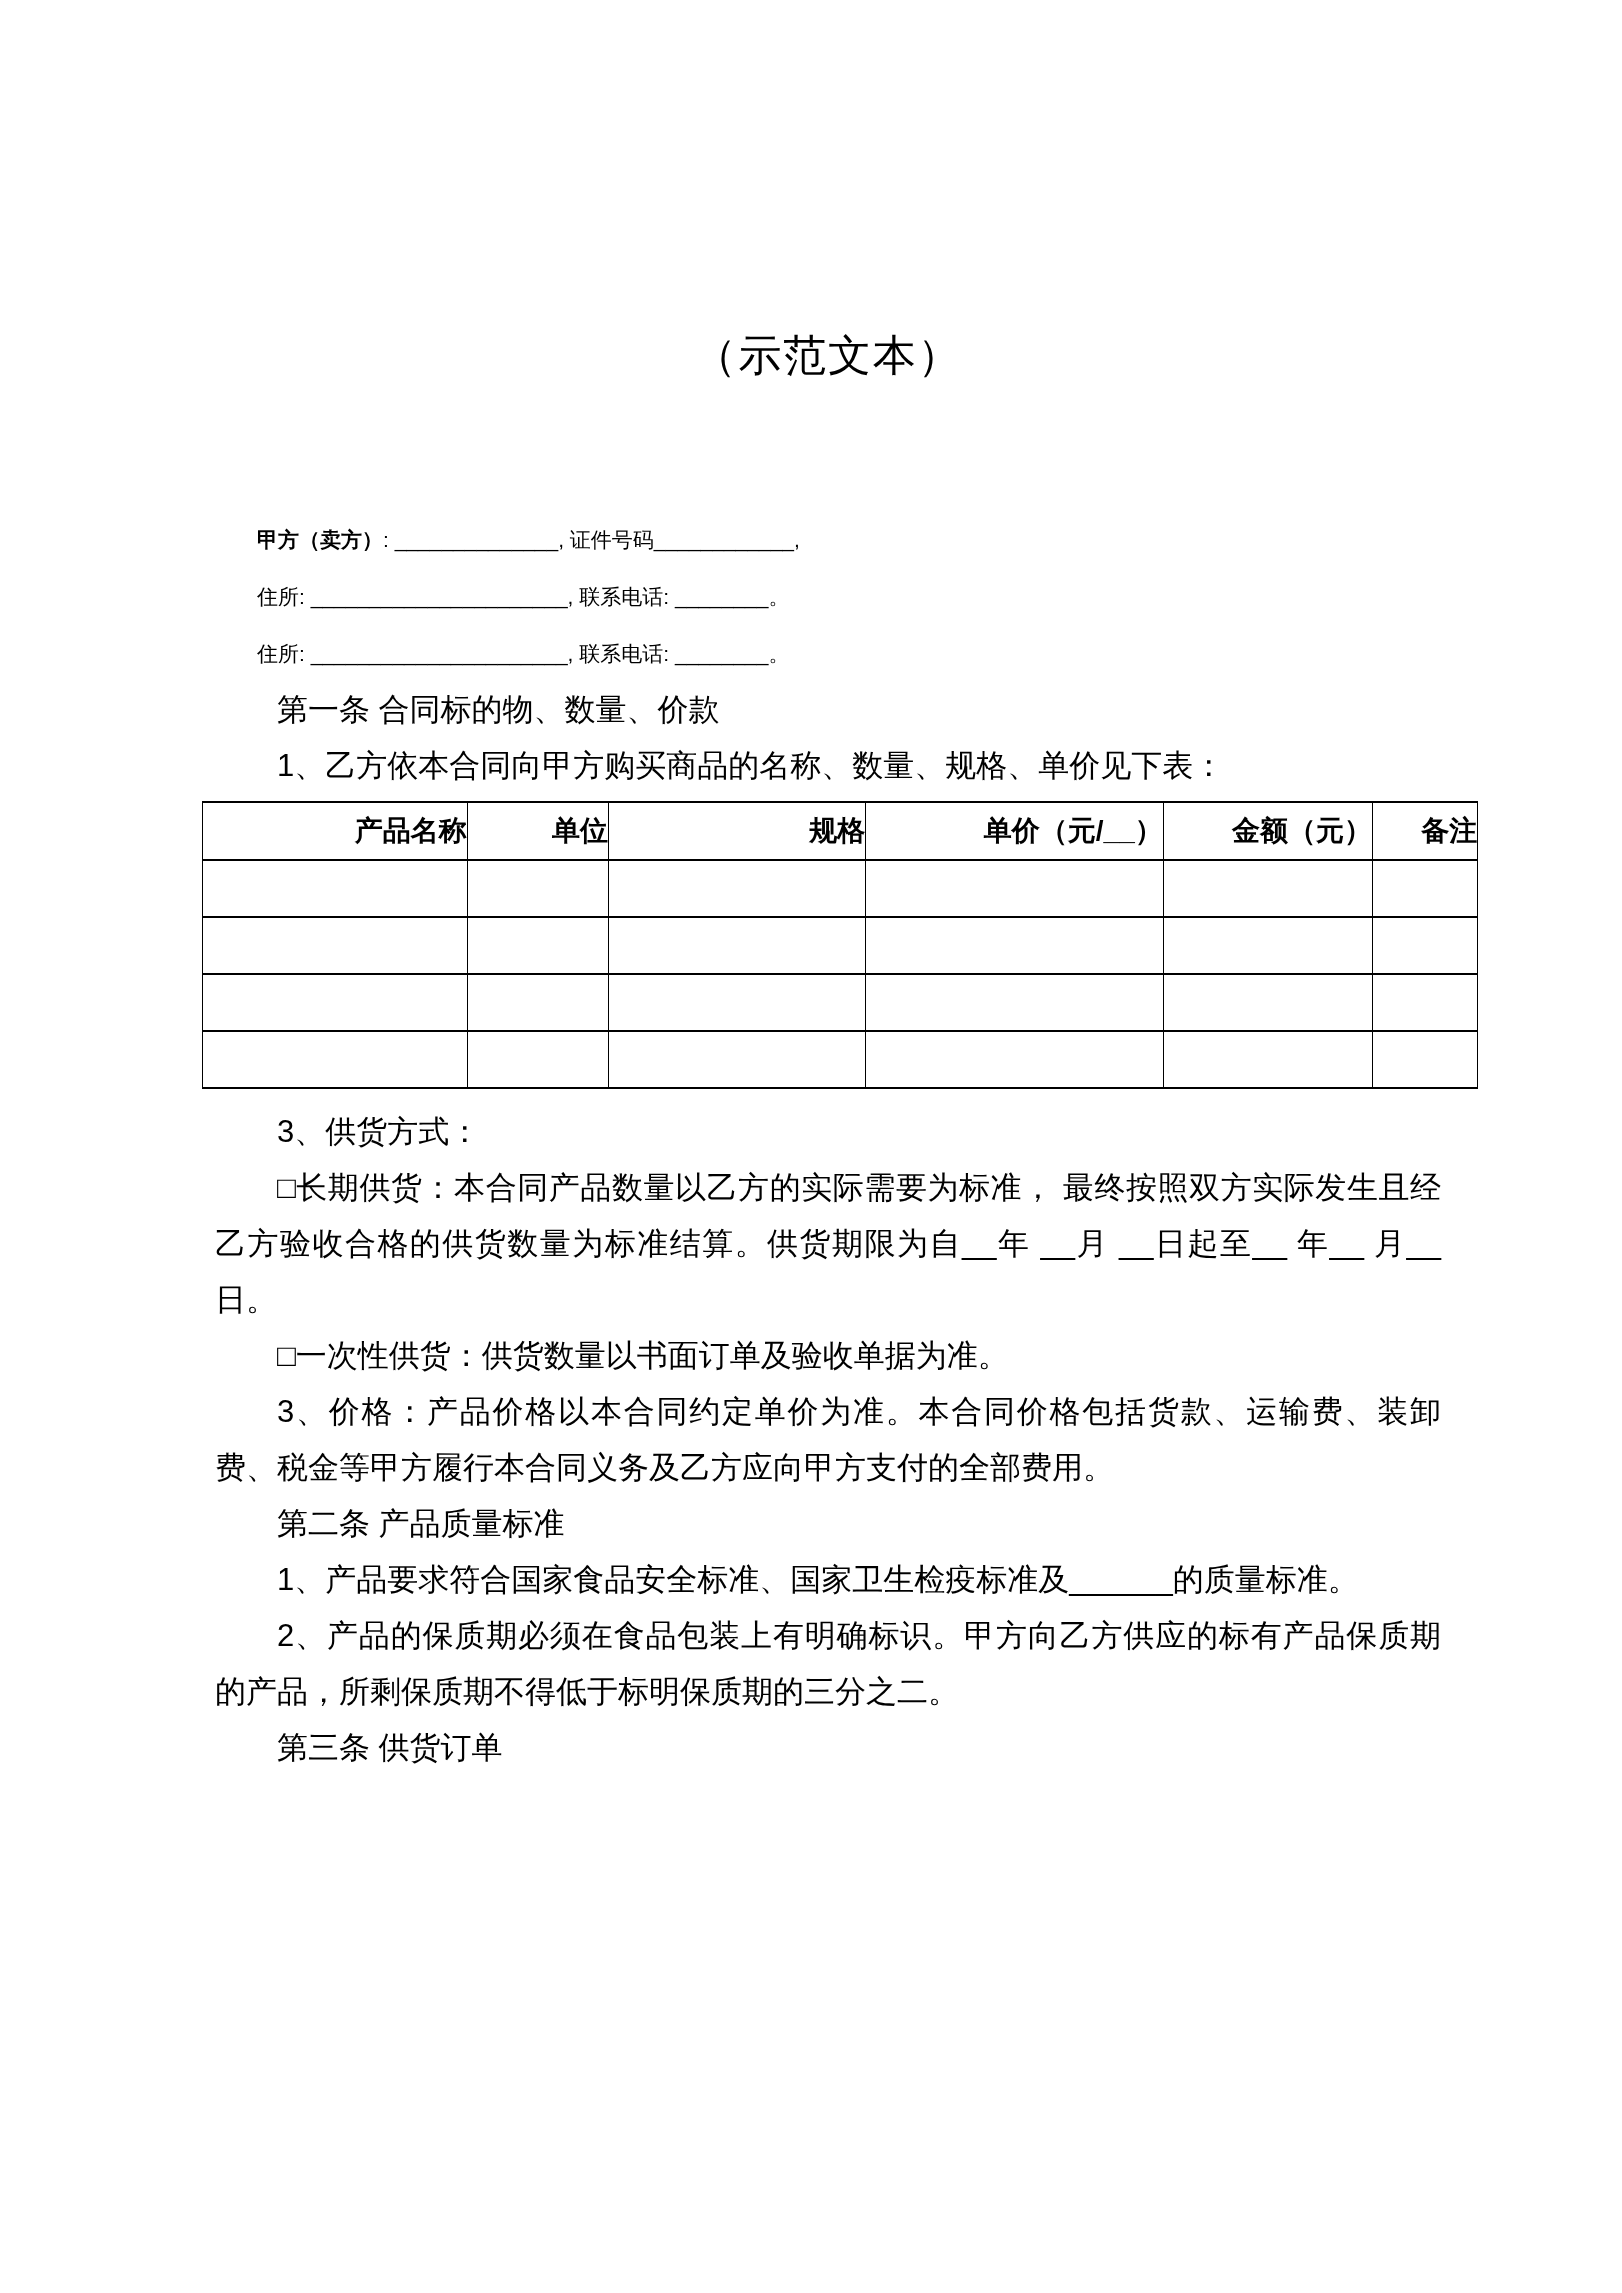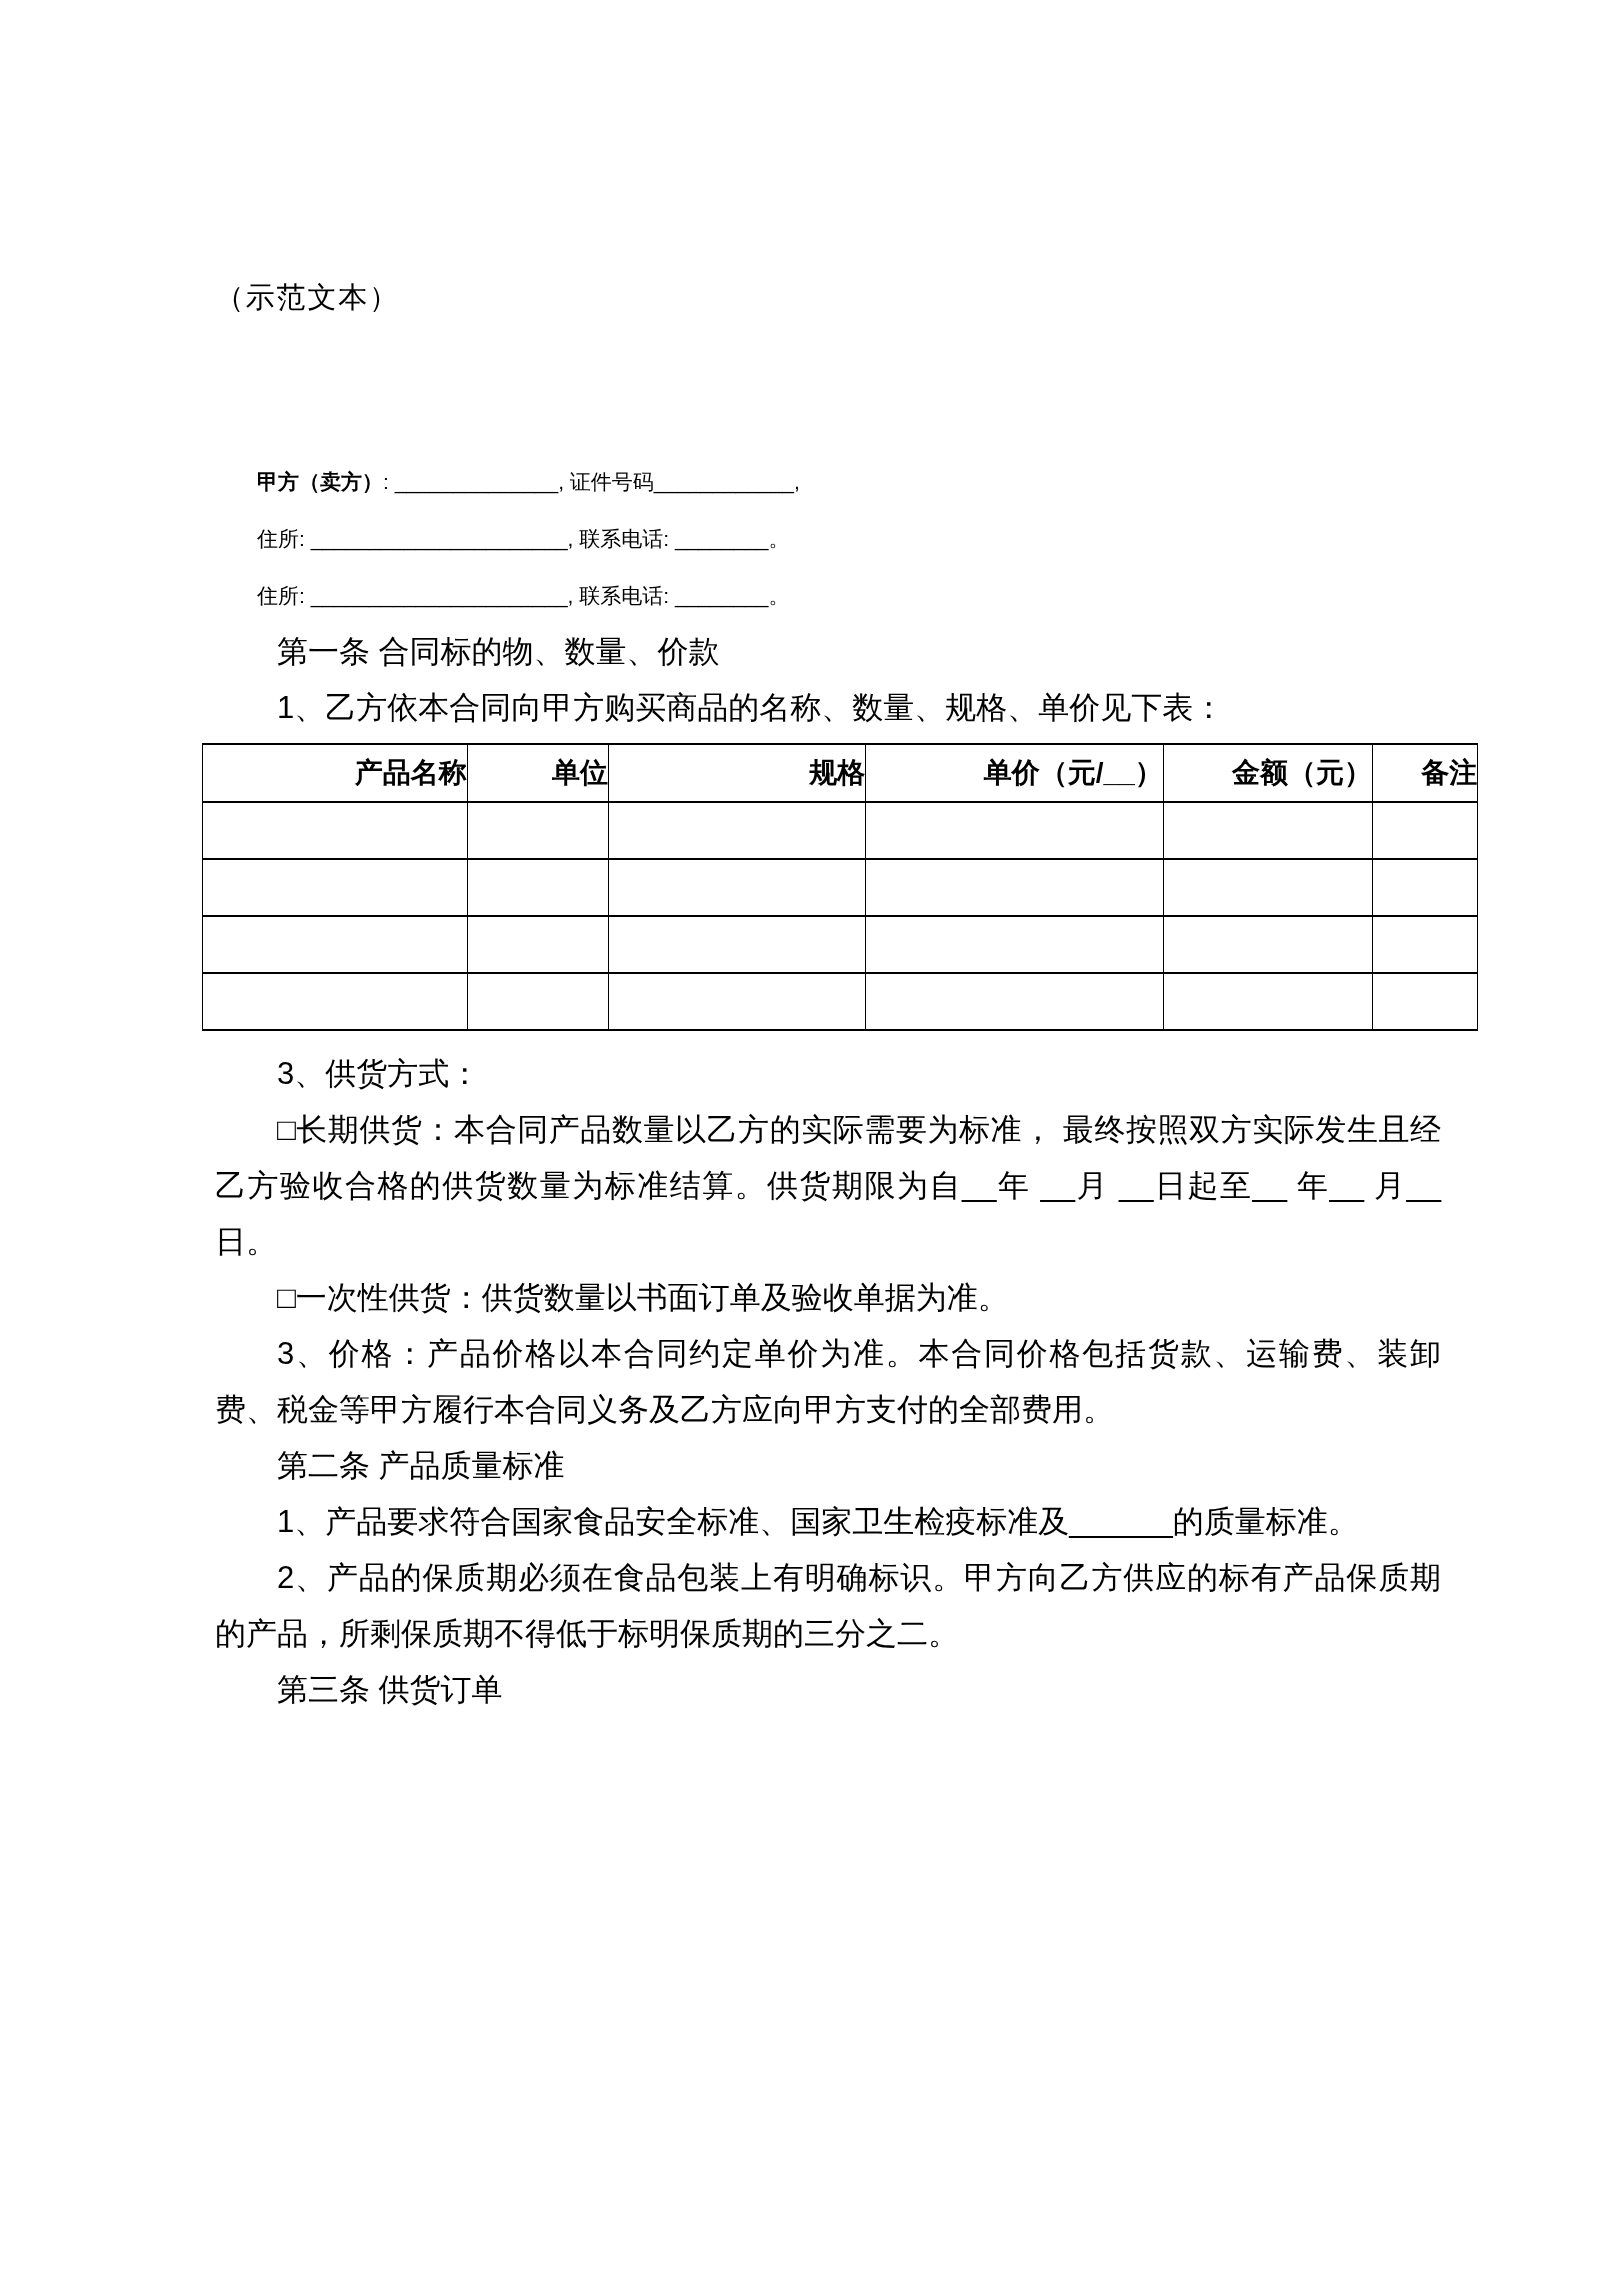--- a/index.html
+++ b/index.html
@@ -20,22 +20,24 @@
   }
   .title {
     margin: 0;
     font-size: 52px;
     line-height: 65px;
     font-weight: 700;
     text-align: center;
     letter-spacing: 3.6px;
   }
   .subtitle {
-    font-size: 29px;
+    margin-top: 58px;
+    font-size: 43px;
     line-height: 45px;
+    text-align: center;
     letter-spacing: 1.8px;
   }
   .party-block {
     margin-top: 133px;
   }
   .party-block p {
     margin: 0;
     font-size: 21px;
     line-height: 57px;
     text-indent: 2em;

